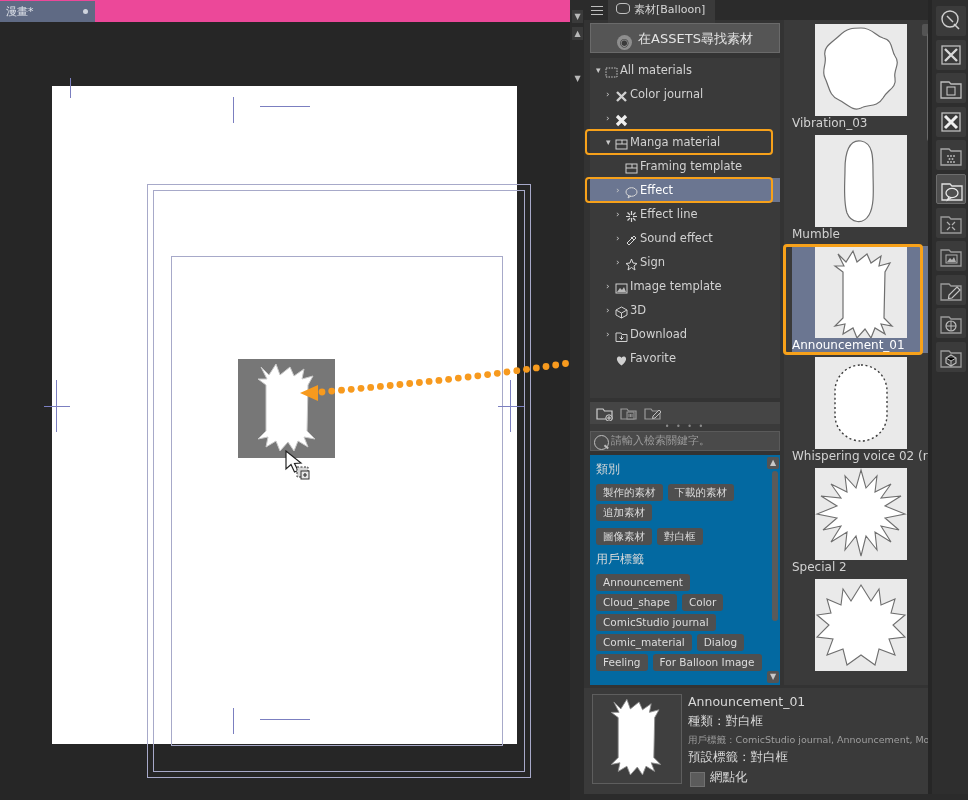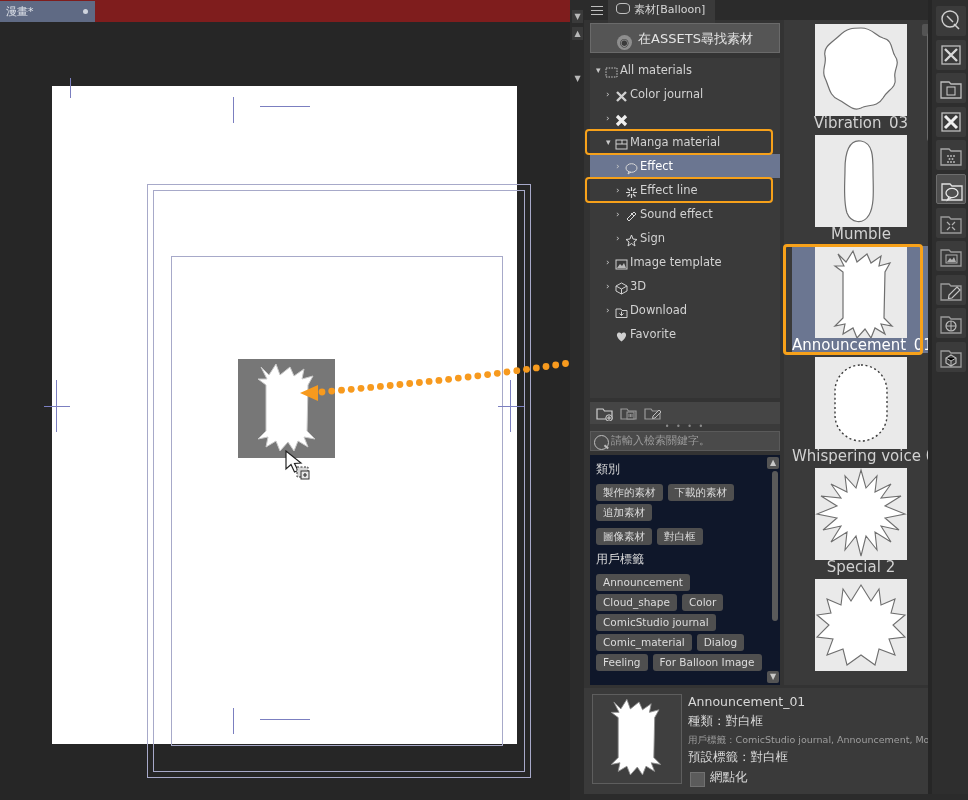--- a/index.html
+++ b/index.html
@@ -1,20 +1,20 @@
 <!DOCTYPE html>
 <html><head>
 <meta charset="utf-8">
 <style>
   html,body{margin:0;padding:0;background:#2b2b2b;}
   body{width:968px;height:800px;overflow:hidden;font-family:"DejaVu Sans","Liberation Sans",sans-serif;}
   #root{position:relative;width:968px;height:800px;background:#2b2b2b;}
 
   
-  .topstrip{position:absolute;left:0;top:0;width:570px;height:22px;background:#7f1d1d;}
+  .topstrip{position:absolute;left:0;top:0;width:570px;height:22px;background:#ec4899;}
   .doctab{position:absolute;left:0;top:1px;width:95px;height:21px;background:#5f6a84;
           color:#dfe3ea;font-size:11px;line-height:21px;padding-left:6px;box-sizing:border-box;}
   .doctab .dot{position:absolute;right:7px;top:8px;width:5px;height:5px;border-radius:50%;background:#cfd4de;}
 
   
   .canvaswrap{position:absolute;left:0;top:22px;width:570px;height:778px;background:#262626;overflow:hidden;}
   .page{position:absolute;left:52px;top:64px;width:465px;height:658px;background:#ffffff;}
   .bleed{position:absolute;left:95px;top:98px;width:384px;height:594px;border:1px solid #a7a9c9;box-sizing:border-box;}
   .inner{position:absolute;left:101px;top:104px;width:372px;height:582px;border:1px solid #a7a9c9;box-sizing:border-box;}
   .safe{position:absolute;left:119px;top:170px;width:332px;height:490px;border:1px solid #a7a9c9;box-sizing:border-box;}
@@ -63,35 +63,35 @@
         line-height:5px;text-align:center;letter-spacing:2px;}
 
   
   .search{position:absolute;left:6px;top:431px;width:190px;height:20px;background:#4a4a4a;border:1px solid #5a5a5a;
         box-sizing:border-box;}
   .search .mg{position:absolute;left:3px;top:3px;width:13px;height:13px;border:1.5px solid #bdbdbd;border-radius:50%;}
   .search .mgh{position:absolute;left:13px;top:14px;width:5px;height:1.5px;background:#bdbdbd;transform:rotate(42deg);}
   .search .sp{position:absolute;left:20px;top:0;line-height:18px;color:#9b9b9b;font-size:11px;}
 
   
-  .tagarea{position:absolute;left:6px;top:455px;width:190px;height:230px;background:#0f172a;overflow:hidden;}
+  .tagarea{position:absolute;left:6px;top:455px;width:190px;height:230px;background:#0369a1;overflow:hidden;}
   .taghdr{color:#d9d9d9;font-size:12px;margin:6px 0 3px 6px;}
   .chiprow{margin:0 0 4px 6px;}
   .chip{display:inline-block;background:#4f4f4f;color:#dcdcdc;font-size:10.5px;line-height:17px;height:17px;
         padding:0 7px;border-radius:3px;margin-right:5px;}
   .tagscroll{position:absolute;right:1px;top:16px;width:8px;height:206px;}
   .tagscroll .bar{position:absolute;left:1px;top:0;width:6px;height:150px;background:#5a5a5a;border-radius:3px;}
   .sbtn{position:absolute;right:1px;width:12px;height:12px;background:#545454;color:#c8c8c8;font-size:8px;
         line-height:12px;text-align:center;border-radius:2px;}
 
   
   .grid{position:absolute;left:200px;top:20px;width:154px;height:665px;background:#3a3a3a;overflow:hidden;}
   .cell{position:relative;width:138px;margin:4px auto 0 auto;}
   .cell .thumb{width:92px;height:92px;background:#eaeaea;margin:3px auto 0 auto;}
-  .cell .cap{color:#d2d2d2;font-size:15px;text-align:center;line-height:15px;height:15px;overflow:hidden;
+  .cell .cap{color:#d2d2d2;font-size:12px;line-height:15px;height:15px;overflow:hidden;
         white-space:nowrap;}
   .cell.sel{background:#6b7691;}
   .cell.sel .cap{color:#ffffff;}
   .cellhl{position:absolute;left:199px;width:140px;border:3px solid #f7a11a;border-radius:4px;box-sizing:border-box;}
   .gridscroll{position:absolute;right:2px;top:16px;width:10px;height:640px;}
   .gridscroll .bar{position:absolute;left:1px;top:16px;width:8px;height:110px;background:#6a6a6a;border-radius:4px;}
 
   
   .info{position:absolute;left:0px;top:688px;width:354px;height:112px;background:#3a3a3a;}
   .info .ithumb{position:absolute;left:8px;top:6px;width:88px;height:88px;background:#3f3f3f;border:1px solid #5e5e5e;}
@@ -254,20 +254,27 @@
               </svg></span>
           </div>
           <div class="trow">
             <span class="arw" style="left:16px">▾</span>
             <span class="ti" style="left:25px"><svg width="13" height="13" viewBox="0 0 13 13" fill="none">
                 <rect x="1" y="2" width="11" height="9" fill="none" stroke="#cfcfcf"></rect>
                 <path d="M1 6 h11 M7 2 v4" stroke="#cfcfcf"></path>
               </svg></span>
             <span class="tl" style="left:40px">Manga material</span>
           </div>
+          <div class="trow">
+            <span class="ti" style="left:35px"><svg width="13" height="13" viewBox="0 0 13 13" fill="none">
+                <rect x="1" y="2" width="11" height="9" fill="none" stroke="#cfcfcf"></rect>
+                <path d="M1 6 h11 M7 2 v4" stroke="#cfcfcf"></path>
+              </svg></span>
+            <span class="tl" style="left:50px">Framing template</span>
+          </div>
           <div class="trow sel">
             <span class="arw" style="left:26px">›</span>
             <span class="ti" style="left:35px"><svg width="13" height="13" viewBox="0 0 13 13" fill="none">
                 <ellipse cx="6.5" cy="6" rx="5.5" ry="4.3" fill="none" stroke="#d8d8d8"></ellipse>
                 <path d="M4 9.5 L3 12 L6 10" fill="none" stroke="#d8d8d8"></path>
               </svg></span>
             <span class="tl" style="left:50px">Effect</span>
           </div>
           <div class="trow">
             <span class="arw" style="left:26px">›</span>

